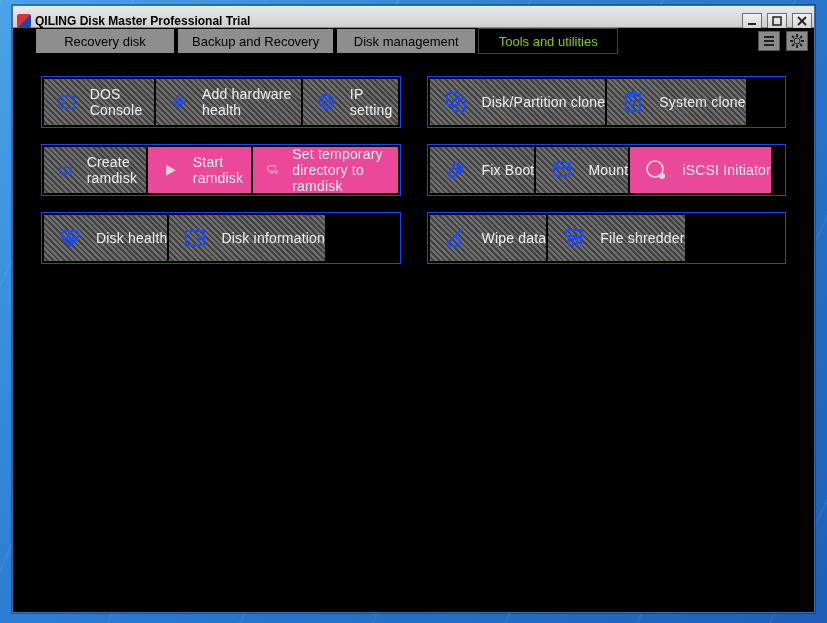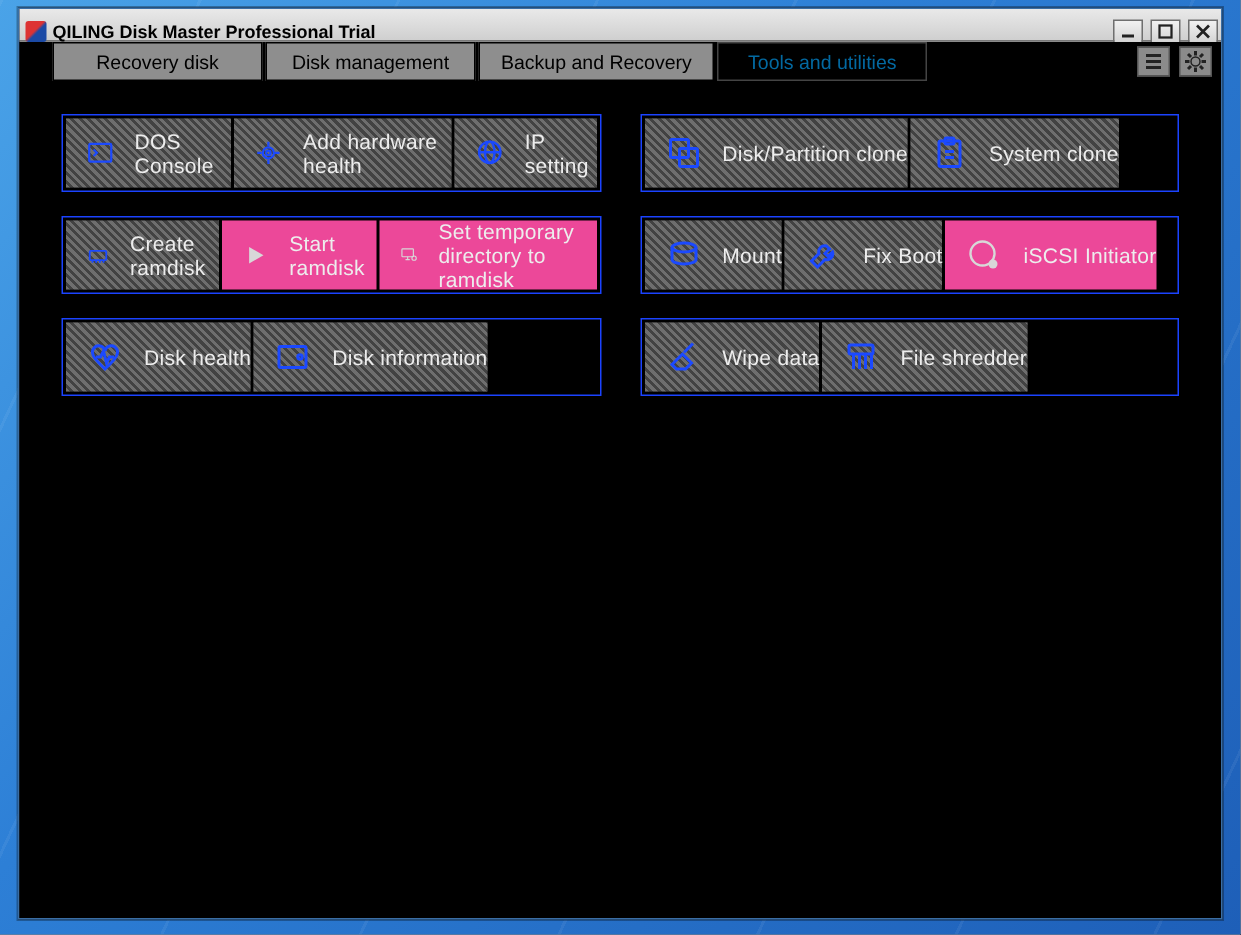--- a/index.html
+++ b/index.html
@@ -62,21 +62,21 @@
   }
   .tab {
     background:#8e8e8e;
     color:#000;
     font-size: 13px;
     display:flex; align-items:center; justify-content:center;
     padding: 0 14px;
     border:1px solid #000;
     min-width: 140px;
   }
-  .tab.active { background:#000; color:#0369a1; border:1px solid #444; }
+  .tab.active { background:#000; color:#84cc16; border:1px solid #444; }
   .tabbar .rightctrls {
     margin-left:auto; display:flex; align-items:center; gap:6px; padding-right:6px;
   }
   .ctrlicon {
     width:22px; height:20px;
     background:#8b8b8b;
     display:flex;align-items:center;justify-content:center;
     border:1px solid #555;
   }
   .ctrlicon svg { width:14px; height:14px; stroke:#222; fill:none; }
@@ -137,22 +137,22 @@
     <div class="winbtn">
       <svg viewBox="0 0 10 10">
           <line x1="1" y1="1" x2="9" y2="9" stroke="#222" stroke-width="1.8"></line>
           <line x1="9" y1="1" x2="1" y2="9" stroke="#222" stroke-width="1.8"></line>
         </svg>
     </div>
   </div>
 
   <div class="tabbar">
     <div class="tab">Recovery disk</div>
+    <div class="tab">Backup and Recovery</div>
     <div class="tab">Disk management</div>
-    <div class="tab">Backup and Recovery</div>
     <div class="tab active">Tools and utilities</div>
     <div class="rightctrls">
       <div class="ctrlicon">
         <svg viewBox="0 0 14 14">
             <line x1="2" y1="3" x2="12" y2="3" stroke-width="2"></line>
             <line x1="2" y1="7" x2="12" y2="7" stroke-width="2"></line>
             <line x1="2" y1="11" x2="12" y2="11" stroke-width="2"></line>
           </svg>
       </div>
       <div class="ctrlicon">
@@ -291,33 +291,33 @@
               </svg>
           </span>
           <span class="label">System clone</span>
         </div>
       </div>
 
       <div class="group">
         <div class="item shaded">
           <span class="iconwrap blueicon">
             <svg viewBox="0 0 24 24" stroke-width="2">
+                <path d="M14 6a4 4 0 0 0-5 5L4 16l4 4 5-5a4 4 0 0 0 5-5l-3 3-2-2 3-3z"></path>
+              </svg>
+          </span>
+          <span class="label">Fix Boot</span>
+        </div>
+        <div class="item shaded">
+          <span class="iconwrap blueicon">
+            <svg viewBox="0 0 24 24" stroke-width="2">
                 <ellipse cx="12" cy="7" rx="8" ry="3"></ellipse>
                 <path d="M4 7v8c0 1.7 3.6 3 8 3s8-1.3 8-3V7"></path>
               </svg>
           </span>
           <span class="label">Mount</span>
-        </div>
-        <div class="item shaded">
-          <span class="iconwrap blueicon">
-            <svg viewBox="0 0 24 24" stroke-width="2">
-                <path d="M14 6a4 4 0 0 0-5 5L4 16l4 4 5-5a4 4 0 0 0 5-5l-3 3-2-2 3-3z"></path>
-              </svg>
-          </span>
-          <span class="label">Fix Boot</span>
         </div>
         <div class="item plain">
           <span class="iconwrap whiteicon">
             <svg viewBox="0 0 24 24" stroke-width="1.6">
                 <circle cx="11" cy="11" r="8"></circle>
                 <circle cx="18" cy="18" r="3" class="solid"></circle>
               </svg>
           </span>
           <span class="label">iSCSI Initiator</span>
         </div>

